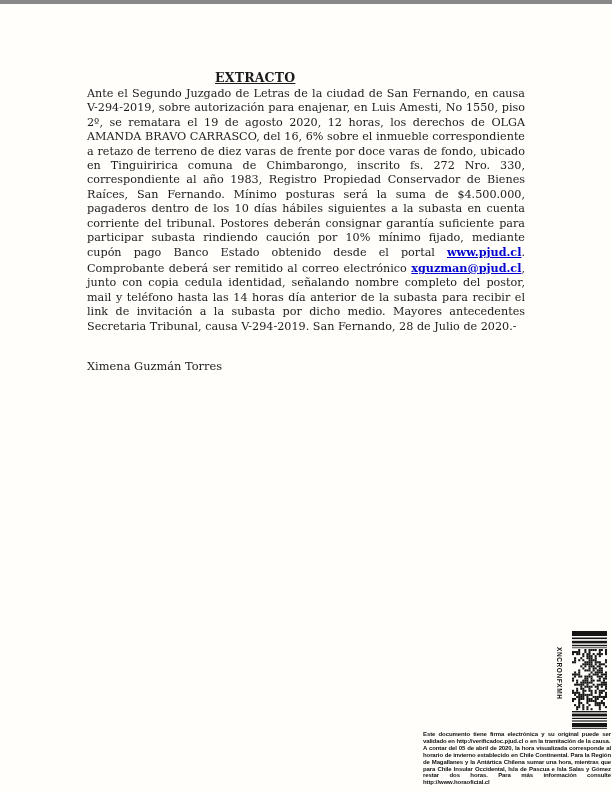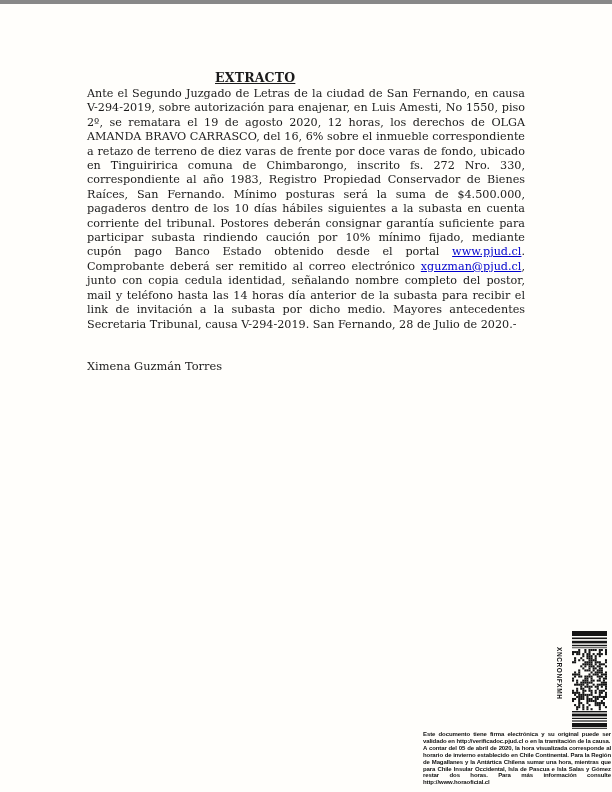--- a/index.html
+++ b/index.html
@@ -36,20 +36,21 @@
     font-size: 11.2px;
     line-height: 14.4px;
     text-align: justify;
     color: var(--text, #1b1b1b);
   }
 
   .doc-link {
     color: var(--link, #0000cd);
     text-decoration: underline;
     cursor: pointer;
+    font-weight: bold;
   }
 
   .signature {
     position: absolute;
     left: 87px;
     top: 355px;
     font-family: "DejaVu Serif", serif;
     font-size: 11.4px;
     line-height: 15.5px;
     color: var(--text, #1b1b1b);

